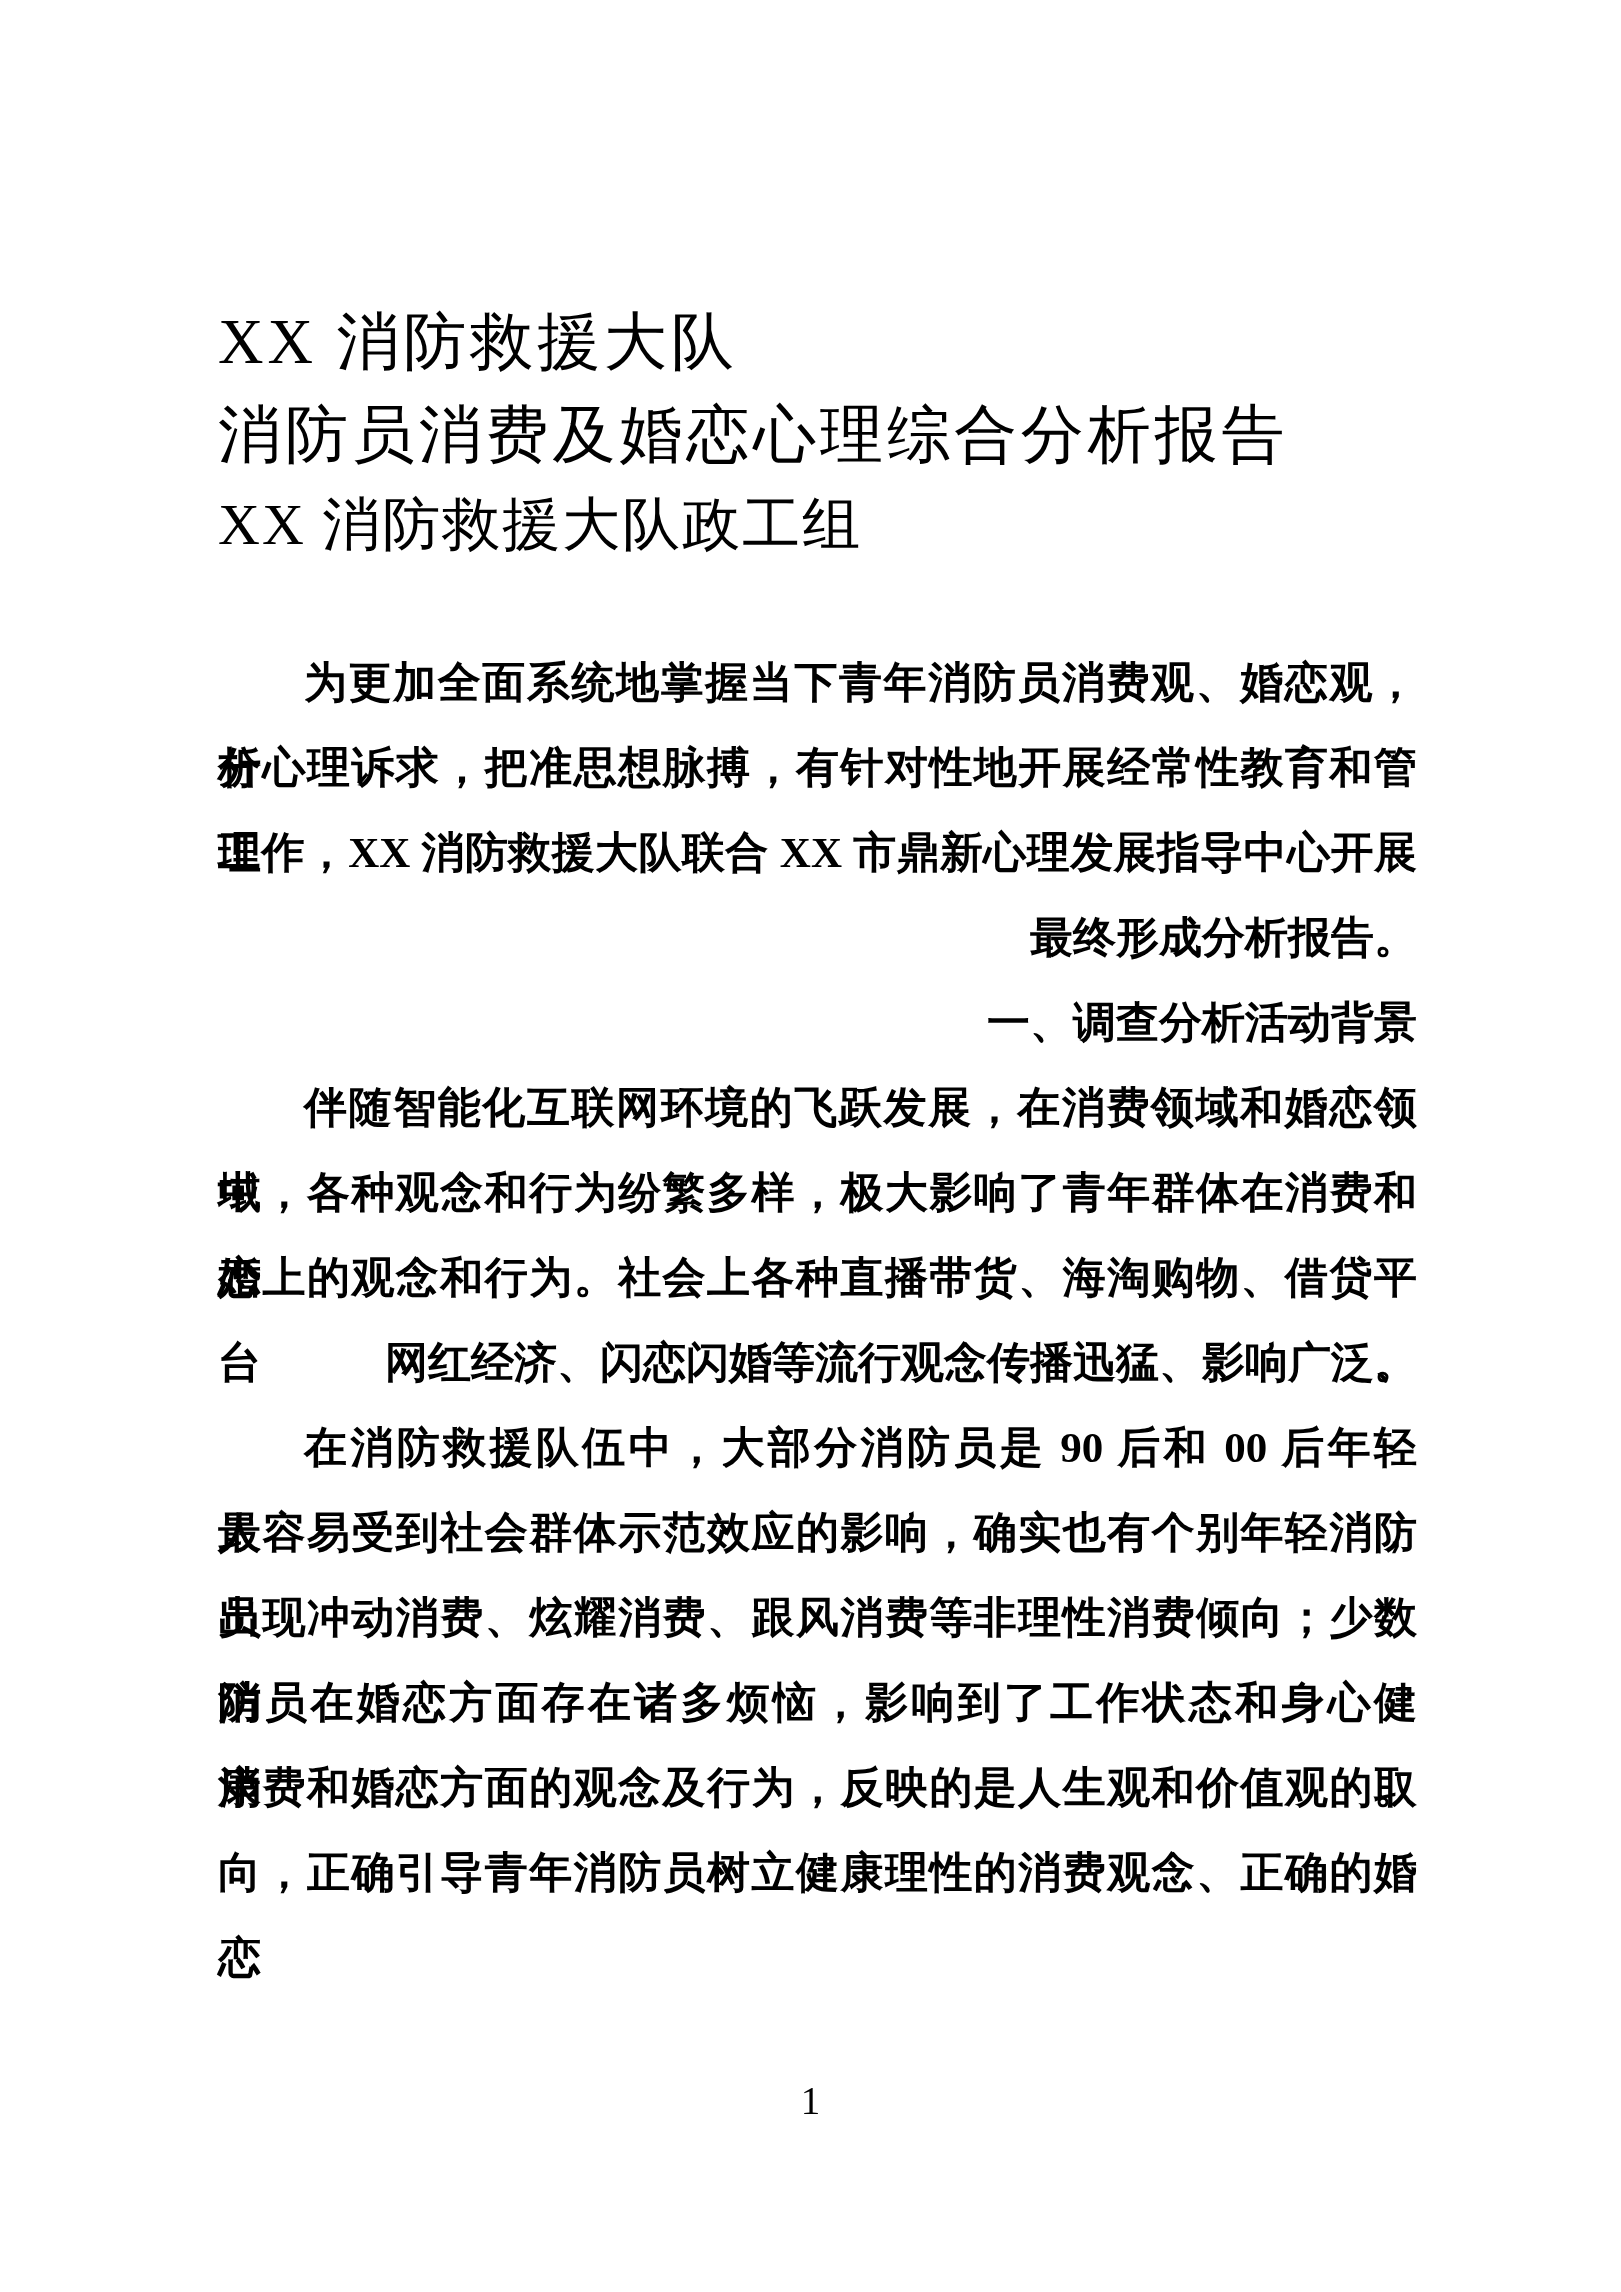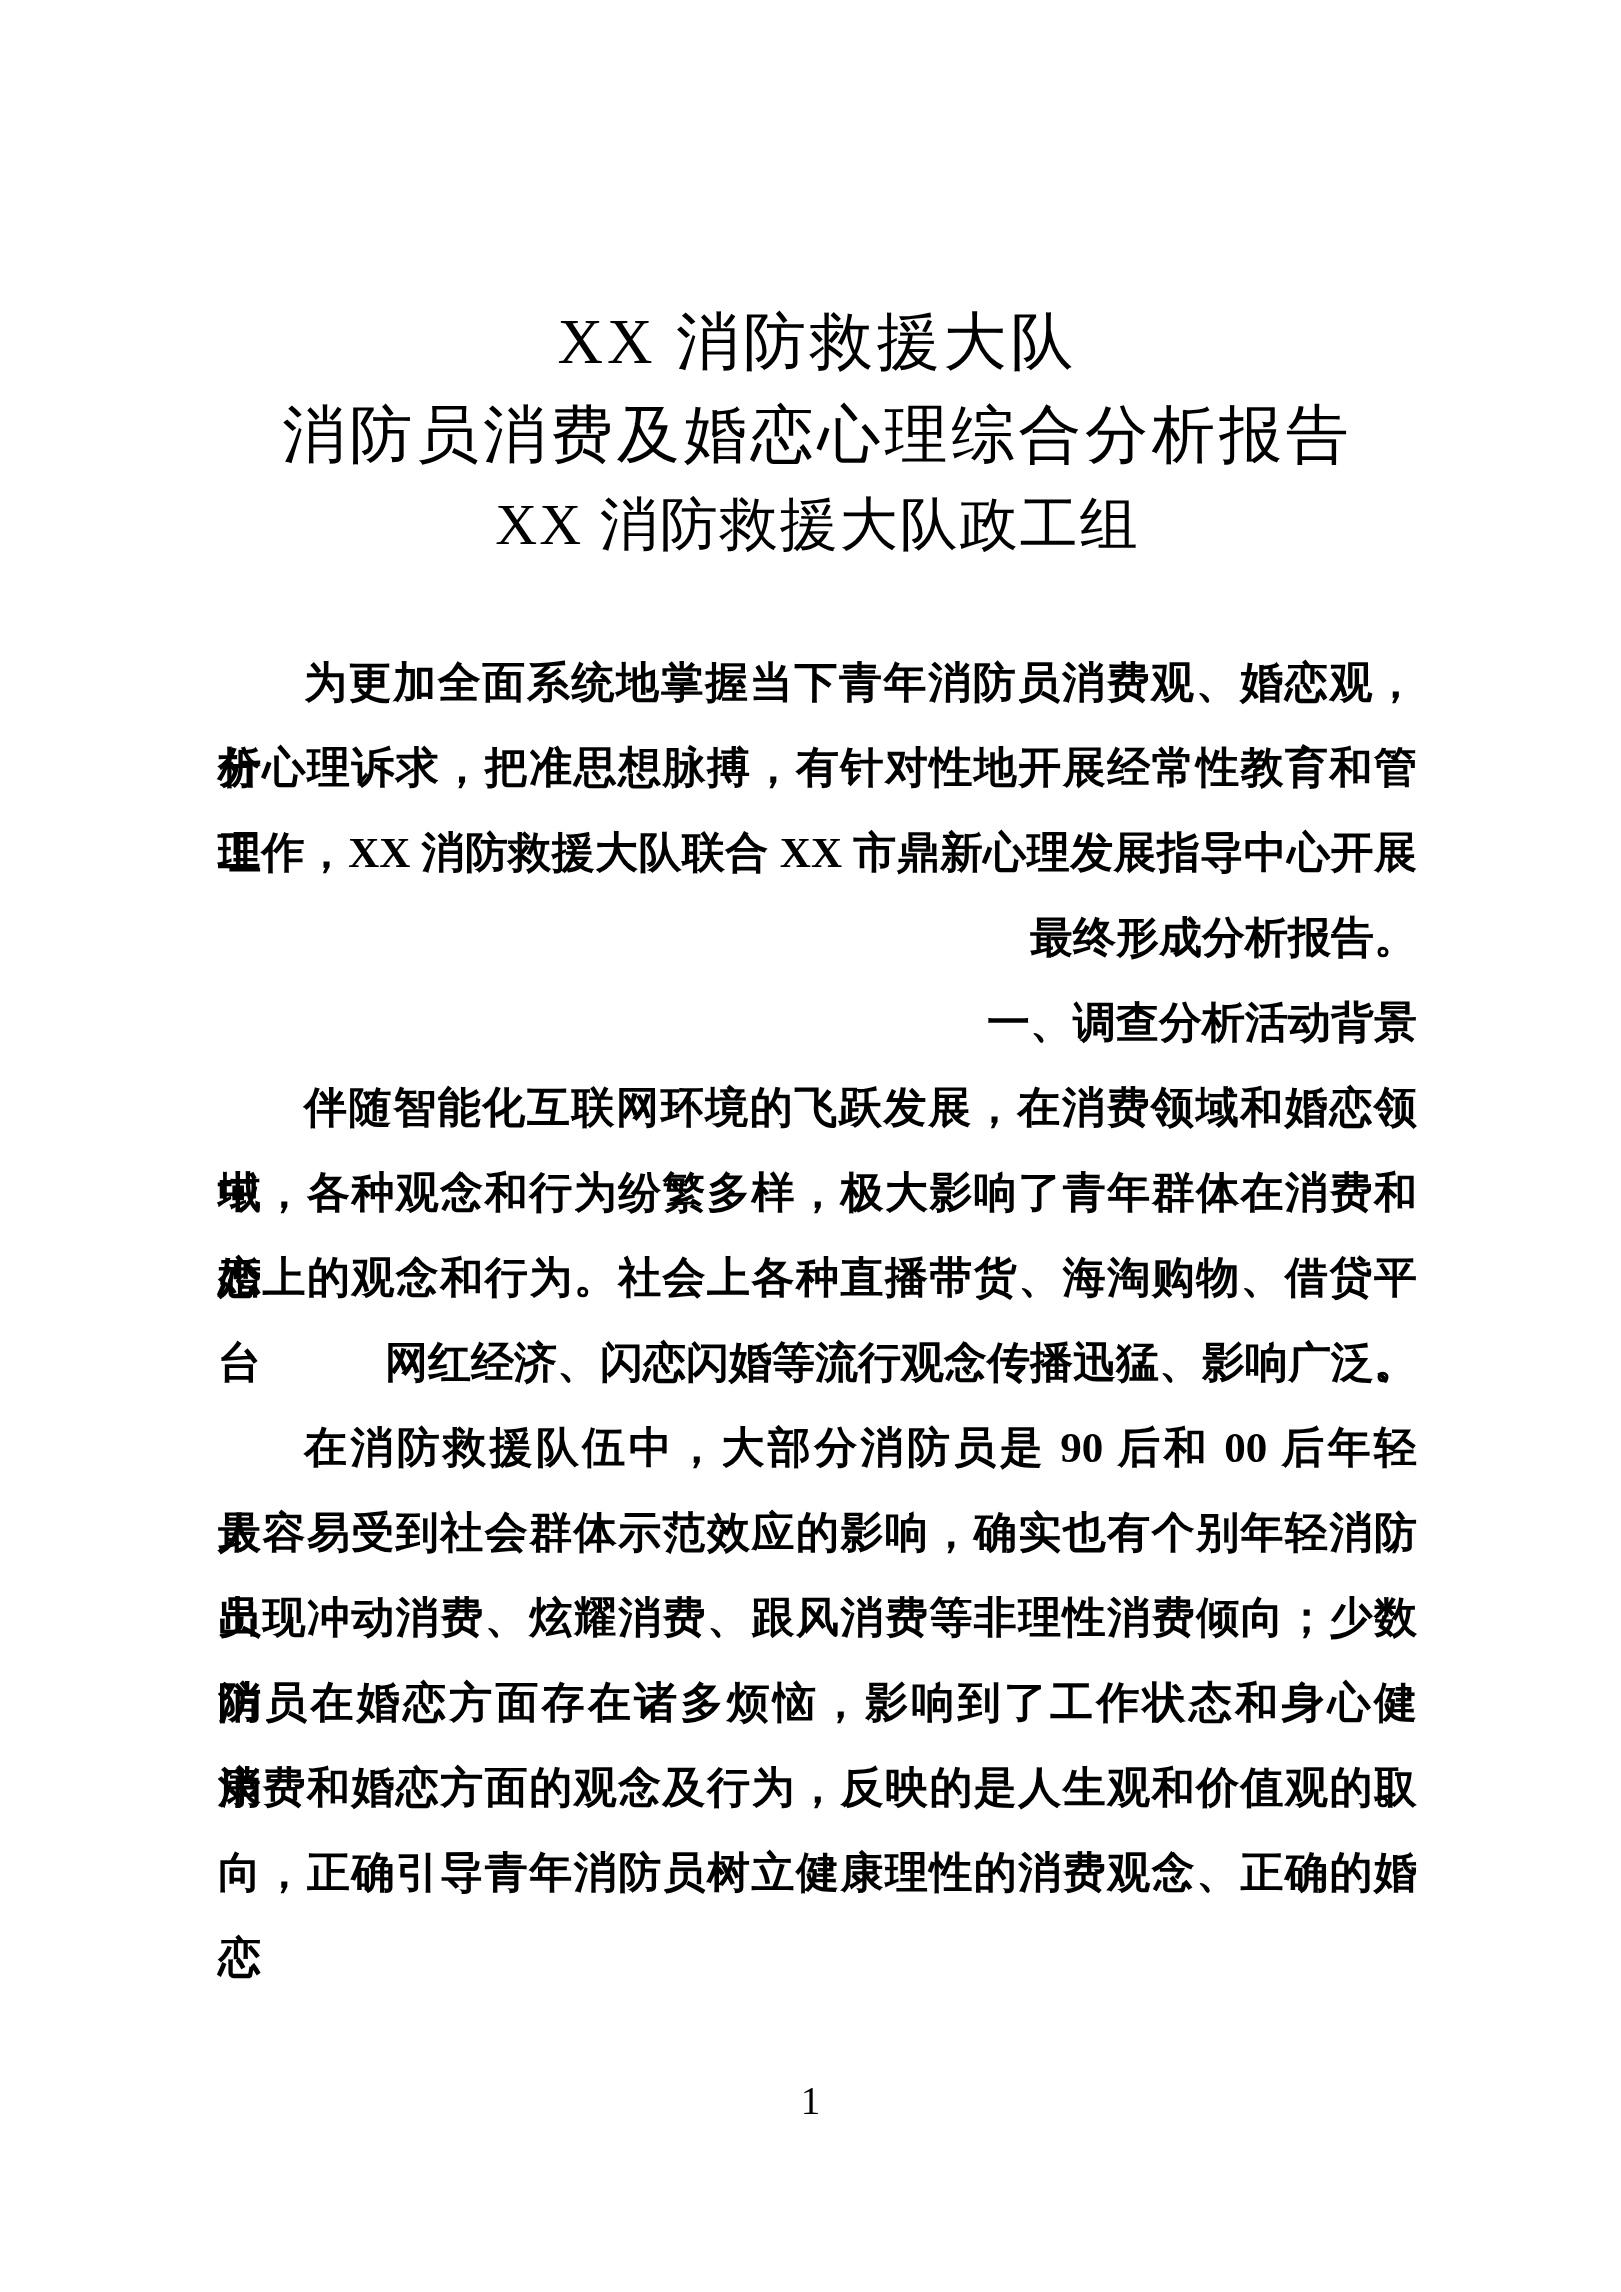--- a/index.html
+++ b/index.html
@@ -10,21 +10,21 @@
     background: #ffffff;
     color: #000000;
     font-family: "Liberation Serif", "DejaVu Sans", serif;
     overflow: hidden;
   }
   .title-block {
     position: absolute;
     left: 218px;
     top: 296px;
     width: 1199px;
-    text-align: center;
+    text-align: left;
   }
   .title-line {
     font-size: 63px;
     line-height: 93px;
     letter-spacing: 3.9px;
     white-space: nowrap;
   }
   .byline {
     font-size: 58px;
     line-height: 86px;

